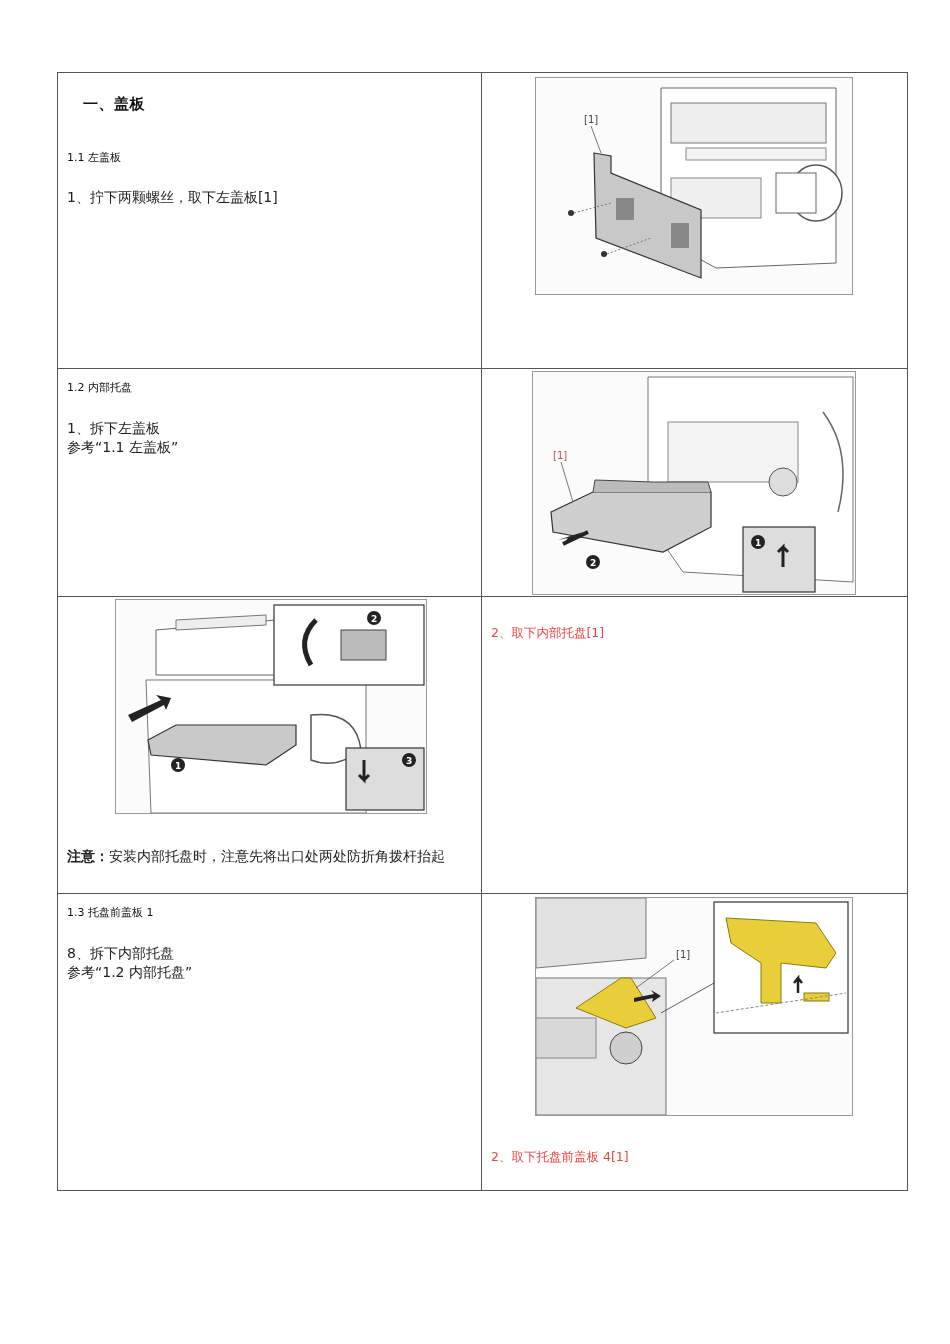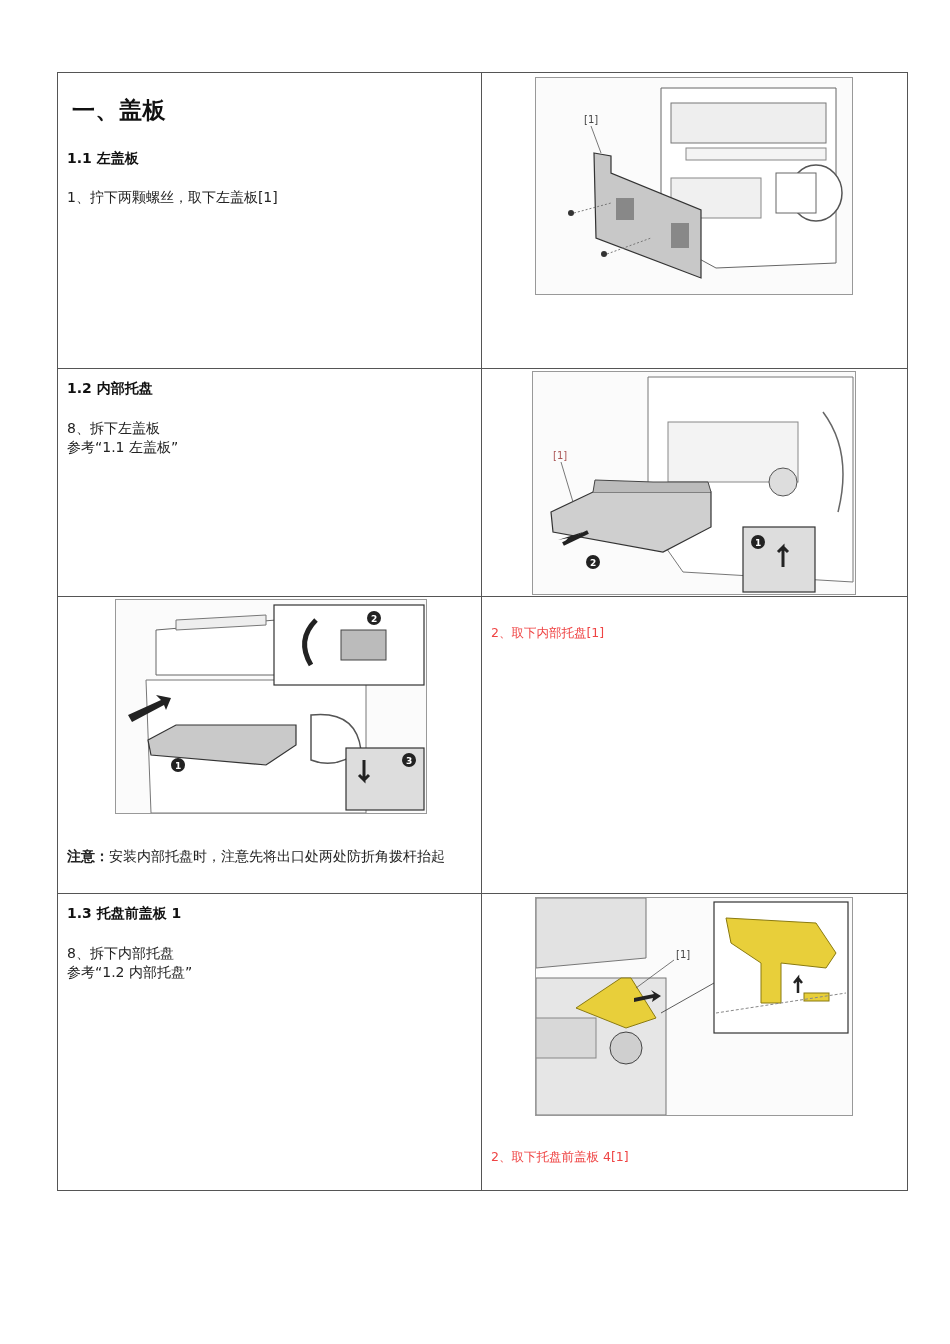--- a/index.html
+++ b/index.html
@@ -6,22 +6,22 @@
   body { width: 950px; height: 1344px; position: relative; font-family: "DejaVu Sans", "Liberation Sans", sans-serif; color: #111; }
   .page-table { position: absolute; left: 57px; top: 72px; width: 850px; border-collapse: collapse; table-layout: fixed; }
   .page-table td { border: 1.5px solid #555; vertical-align: top; padding: 0; position: relative; }
   .col-l { width: 424px; }
   .col-r { width: 426px; }
   .row1 { height: 296px; }
   .row2 { height: 228px; }
   .row3 { height: 297px; }
   .row4 { height: 297px; }
   .cell-inner { position: relative; width: 100%; height: 100%; }
-  .h1 { position: absolute; left: 14px; top: 22px; font-size: 23px; font-weight: bold; letter-spacing: 0.5px; }
-  .h2 { position: absolute; left: 9px; font-size: 14px; font-weight: bold; }
+  .h1 { position: absolute; left: 25px; top: 22px; font-size: 15px; font-weight: bold; letter-spacing: 0.5px; }
+  .h2 { position: absolute; left: 9px; font-size: 11px; font-weight: normal; }
   .txt { position: absolute; left: 9px; font-size: 14px; line-height: 19px; color: #222; }
   .txt-r { position: absolute; left: 9px; font-size: 12.5px; line-height: 19px; color: #ef4444; }
   .figure { position: absolute; border: 1.5px solid #999; background: #fafafa; overflow: hidden; }
   .figure svg { width: 100%; height: 100%; display: block; }
   .note-label { font-weight: bold; }
 </style>
 </head>
 <body>
 
 <table class="page-table">
@@ -64,21 +64,21 @@
           </svg>
         </div>
       </div>
     </td>
   </tr>
 
   <tr class="row2">
     <td>
       <div class="cell-inner">
         <div class="h2" style="top:11px;">1.2  内部托盘</div>
-        <div class="txt" style="top:50px;">8、拆下左盖板</div>
+        <div class="txt" style="top:50px;">1、拆下左盖板</div>
         <div class="txt" style="top:69px;">参考“1.1  左盖板”</div>
       </div>
     </td>
     <td>
       <div class="cell-inner">
         <div class="figure" style="left:50px; top:2px; width:322px; height:222px;">
           <svg viewBox="0 0 322 222">
             <rect width="322" height="222" fill="#fbfbfb"></rect>
             <path d="M115 5 L320 5 L320 210 L150 200 L115 150 Z" fill="#fff" stroke="#777"></path>
             <rect x="135" y="50" width="130" height="60" fill="#f3f3f3" stroke="#888"></rect>

